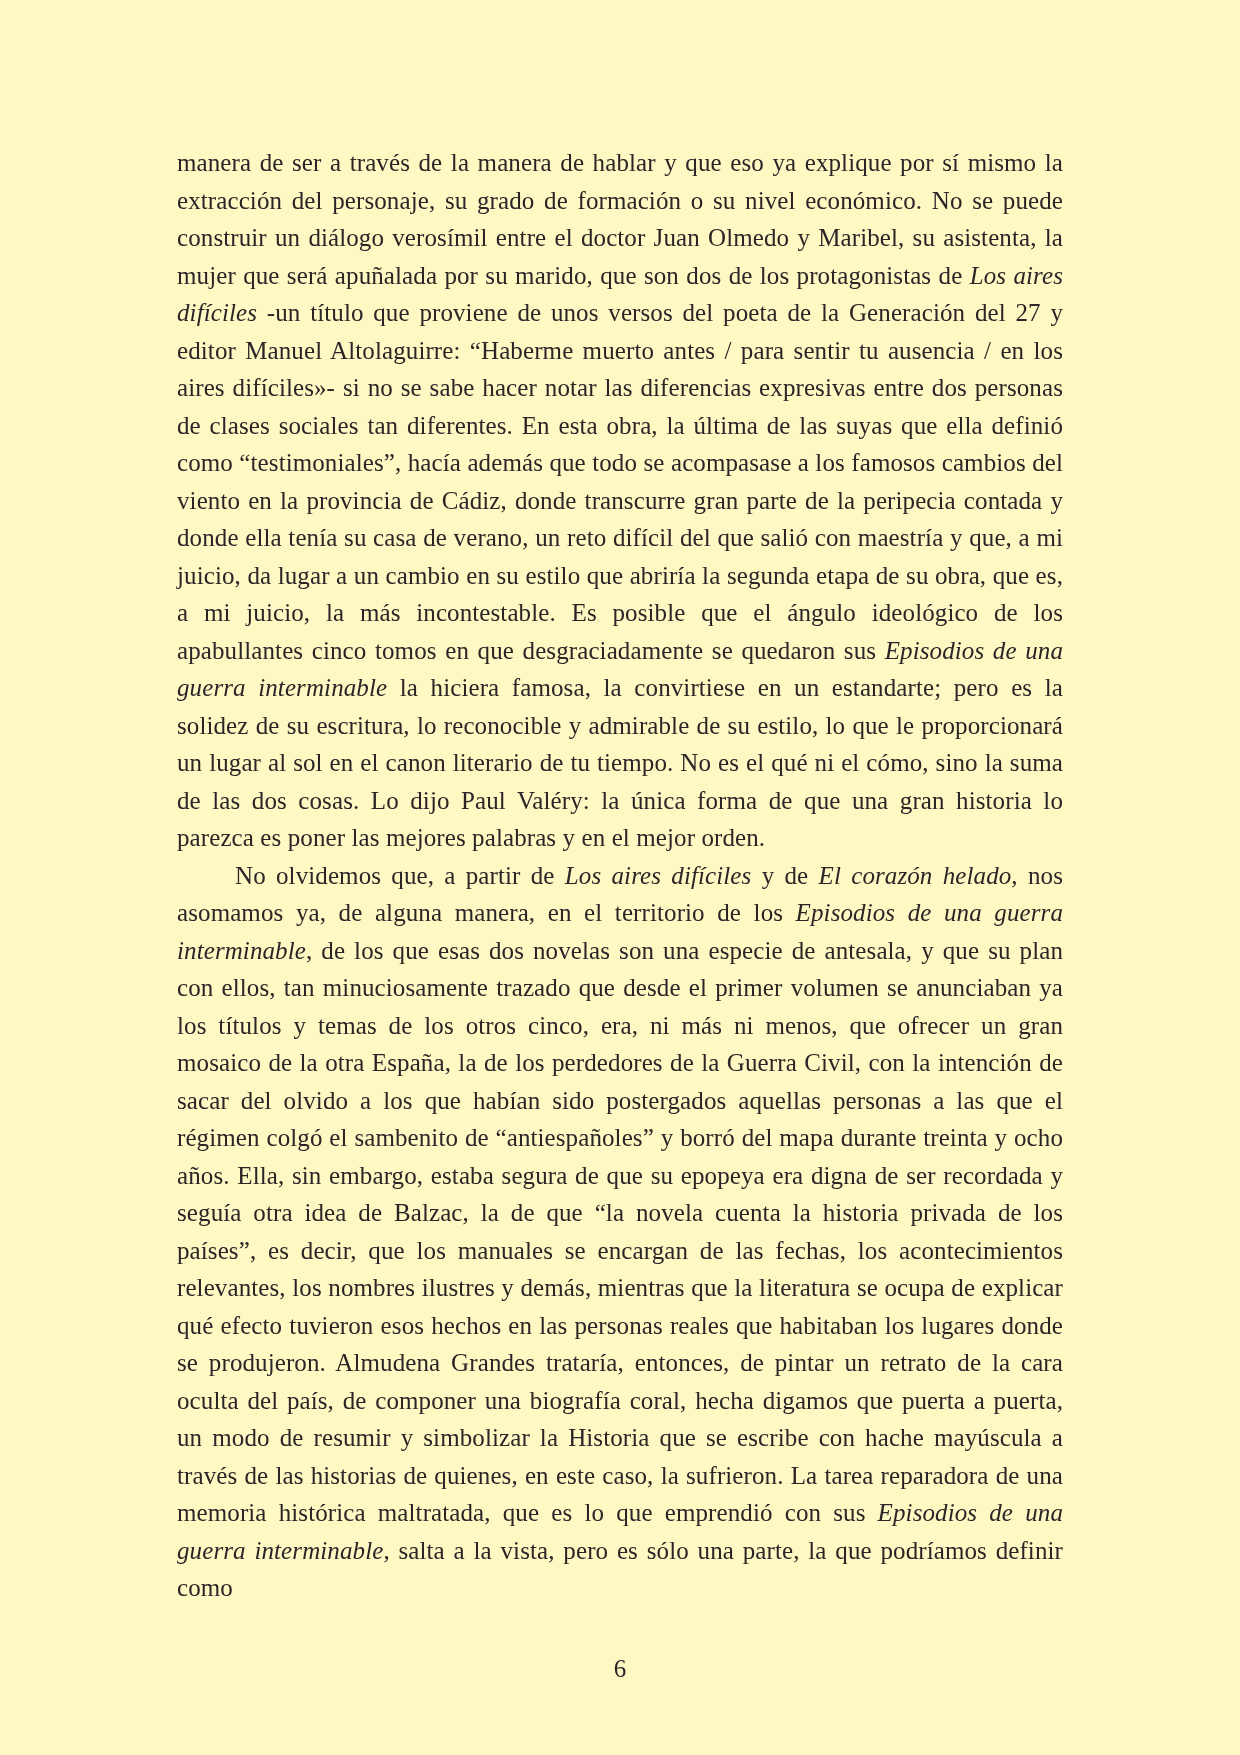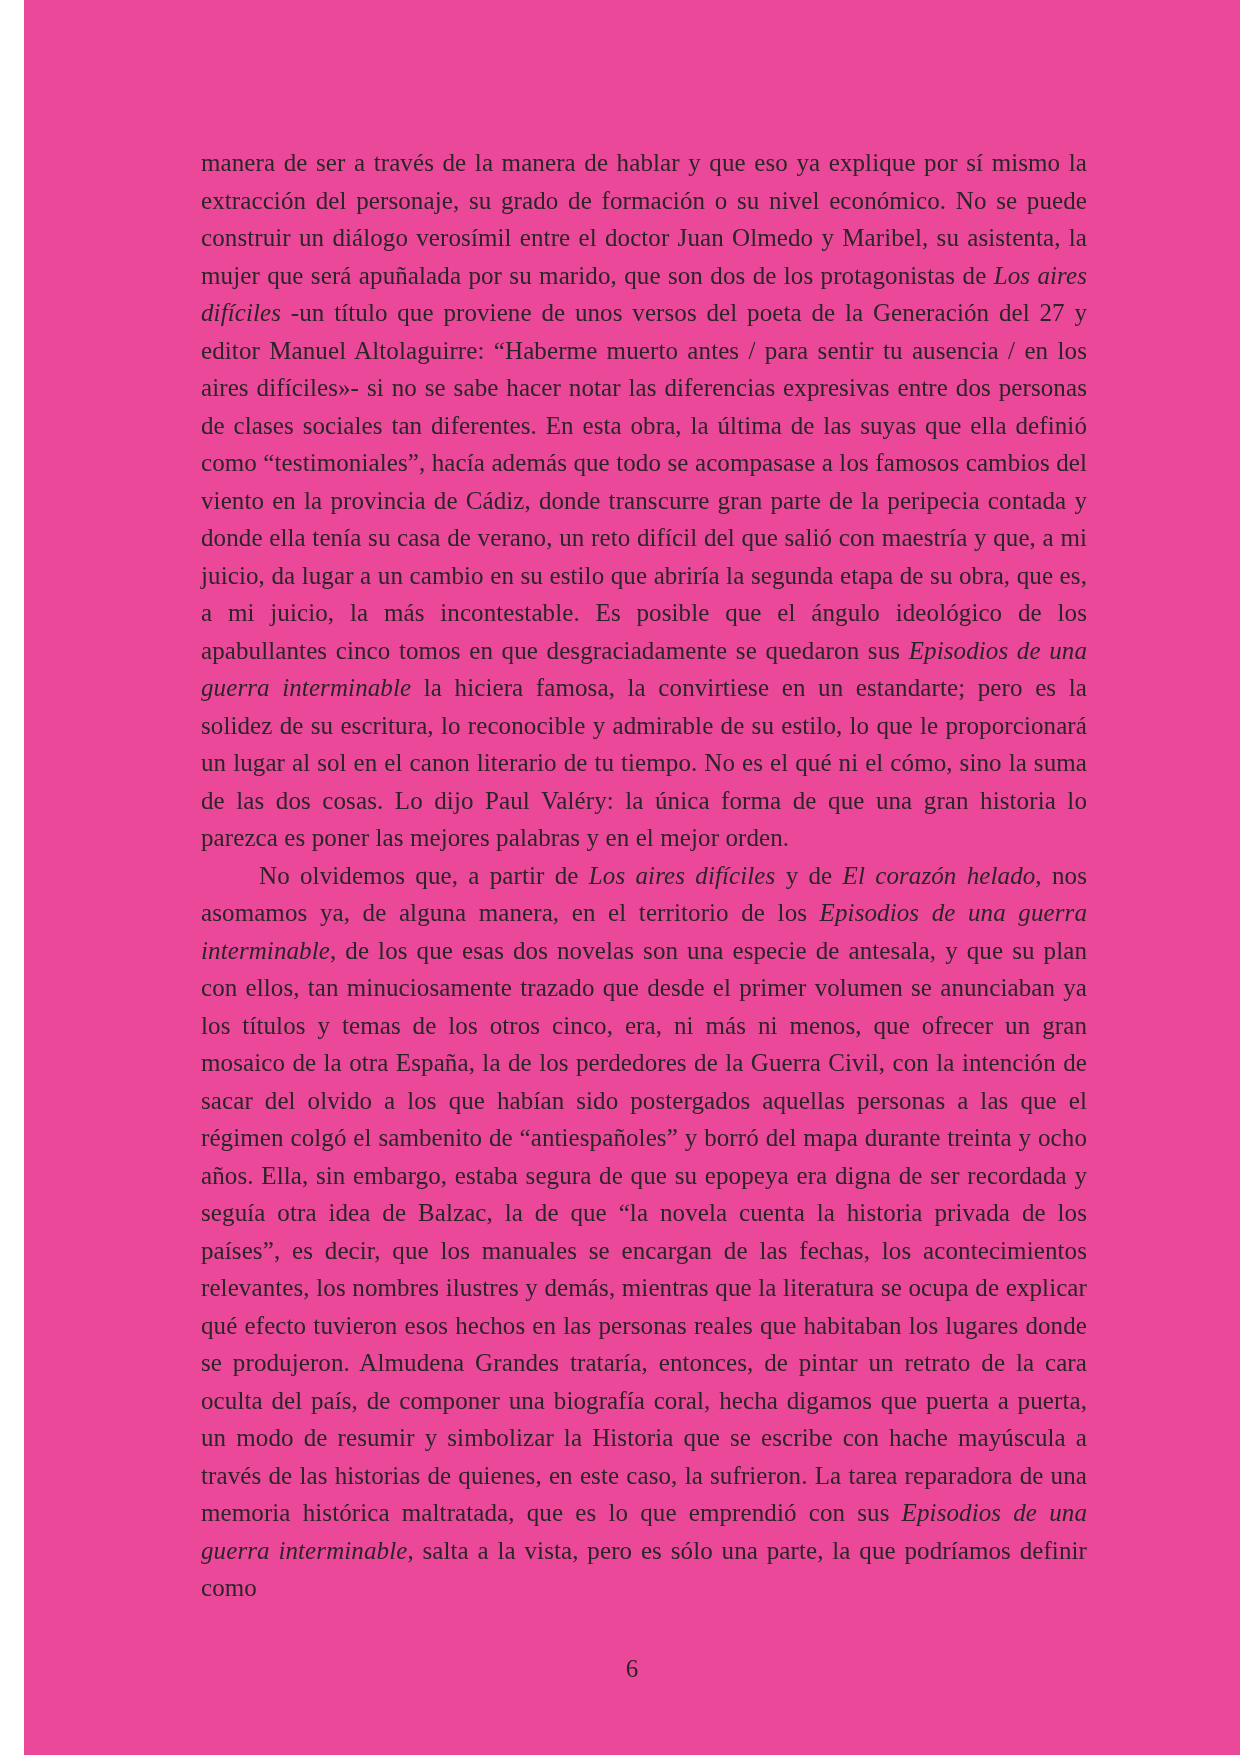--- a/index.html
+++ b/index.html
@@ -11,22 +11,21 @@
     width: 1240px;
     height: 1755px;
     position: relative;
     overflow: hidden;
     font-family: "Liberation Serif", "DejaVu Serif", serif;
     color: #2b2528;
   }
   .page {
     position: absolute;
     inset: 0;
-    background: #ec4899;
-    margin-left: 24px;
+    background: #fef9c3;
   }
   .text-body {
     position: absolute;
     left: 177px;
     top: 144px;
     width: 886px;
     font-size: 25px;
     line-height: 37.5px;
     text-align: justify;
     letter-spacing: 0.1px;

